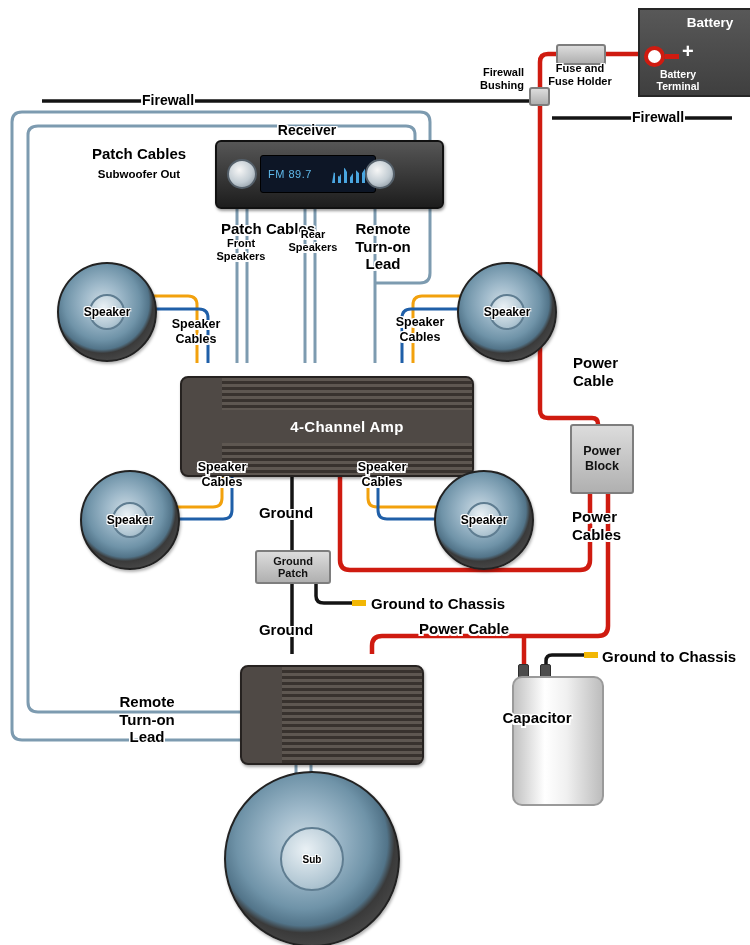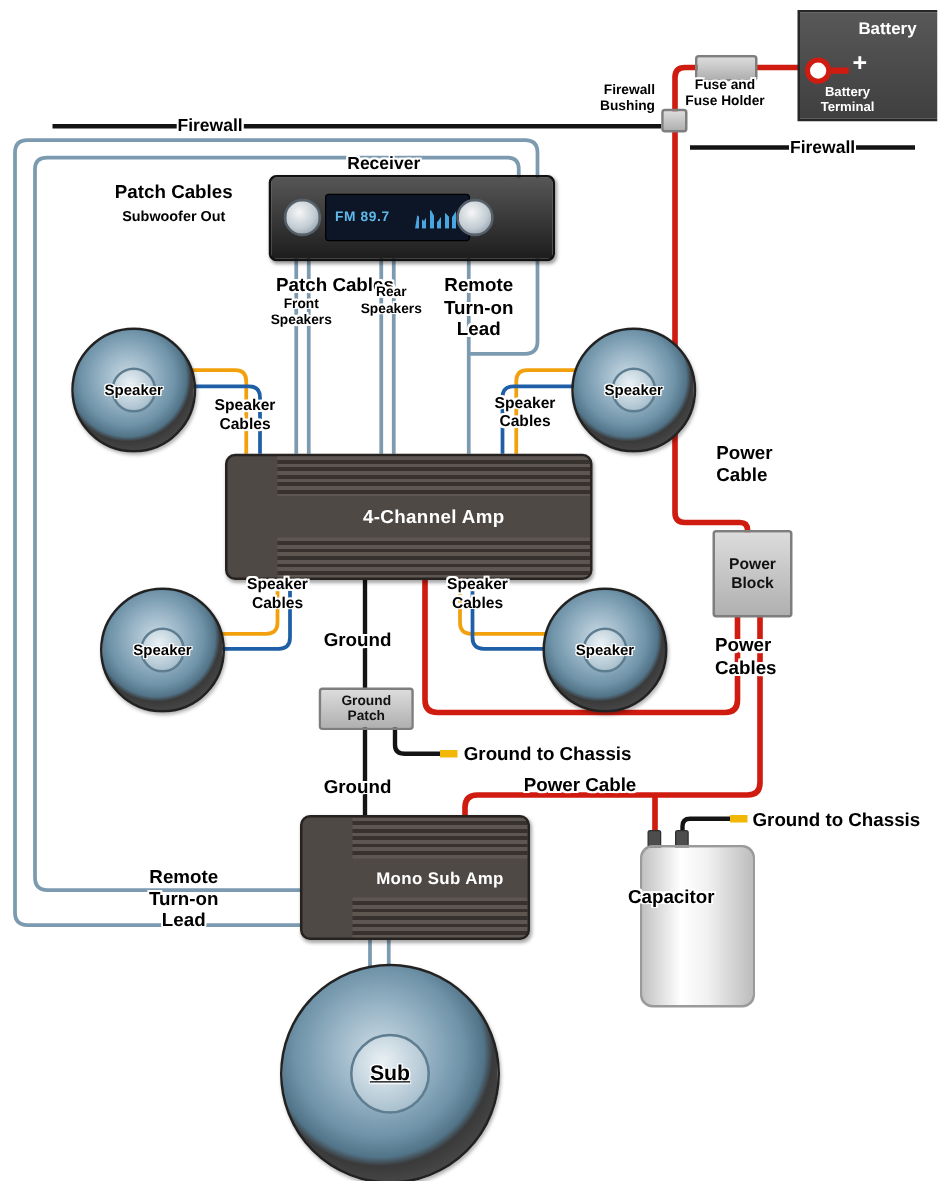--- a/index.html
+++ b/index.html
@@ -11,41 +11,41 @@
                    -1.5px 0 0 #fff,1.5px 0 0 #fff,0 -1.5px 0 #fff,0 1.5px 0 #fff;}
   .ctr{text-align:center;}
   .rgt{text-align:right;}
   .f14{font-size:14px;} .f135{font-size:15px;} .f125{font-size:12.5px;} .f115{font-size:11.5px;} .f11{font-size:11px;}
   .dev{position:absolute;z-index:3;padding-left:40px;}
   .gblock{position:absolute;z-index:4;background:linear-gradient(#dcdcdc,#b0b0b0);border:2px solid #7e7e7e;
           border-radius:3px;display:flex;align-items:center;justify-content:center;text-align:center;
           font-weight:bold;color:#111;}
   
   .amp{display:flex;flex-direction:column;background:#4f4945;border:2px solid #262220;border-radius:8px;
-       box-shadow:1px 2px 3px rgba(0,0,0,.35);overflow:hidden;}
+       box-shadow:1px 2px 3px rgba(0,0,0,.35);overflow:hidden;margin-top:13px;}
   .ridges{flex:1;background:repeating-linear-gradient(180deg,#5e5751 0 3px,#38322e 3px 6px);}
   .amp-label{flex:0 0 auto;display:flex;align-items:center;justify-content:center;color:#fff;font-weight:bold;
              padding:8px 0;background:#4f4945;letter-spacing:.3px;}
   
   .speaker{position:absolute;z-index:3;border-radius:50%;border:2px solid #222;
            background:radial-gradient(circle at 45% 40%, #ccdbe4 0%, #9db8c9 24%, #6f93a8 48%, #527489 60%, #3a3a3a 65%, #4a4a4a 78%, #2c2c2c 100%);
            display:flex;align-items:center;justify-content:center;box-shadow:1px 2px 3px rgba(0,0,0,.3);}
   .dome{position:absolute;border-radius:50%;border:2px solid #5f7d91;
         background:radial-gradient(circle at 40% 35%, #eaf1f5, #aec4d1 70%, #8ba6b6);}
   .sp-label{position:relative;z-index:2;font-weight:bold;color:#000;
             text-shadow:-1px -1px 0 #fff,1px -1px 0 #fff,-1px 1px 0 #fff,1px 1px 0 #fff;}
   
   .receiver{background:linear-gradient(#565656,#1d1d1d);border:2px solid #111;border-radius:6px;
             box-shadow:1px 2px 3px rgba(0,0,0,.4);}
   .knob{position:absolute;width:26px;height:26px;border-radius:50%;border:2px solid #55606a;
         background:radial-gradient(circle at 40% 35%, #f6f6f6, #c2ccd3 55%, #7d8892);}
   .knob::after{content:"";position:absolute;left:7px;top:7px;width:8px;height:8px;border-radius:50%;background:#5d6godt;}
   .display{position:absolute;background:#0d1626;border:1px solid #000;border-radius:3px;
            display:flex;align-items:center;justify-content:space-between;padding:0 7px;}
-  .freq{color:#5fb9ea;font-size:11px;font-weight:bold;letter-spacing:.5px;}
+  .freq{color:#5fb9ea;font-size:11px;font-weight:normal;letter-spacing:.5px;}
   .bars{width:36px;height:18px;background:repeating-linear-gradient(90deg,#4aa6e0 0 3px,transparent 3px 6px);
         clip-path:polygon(0% 100%,5% 40%,20% 65%,35% 15%,50% 70%,65% 25%,80% 55%,95% 10%,100% 100%);}
   
   .battery{background:linear-gradient(#585858,#3f3f3f);border:2px solid #262626;color:#fff;}
   .bat-title{position:absolute;left:0;right:0;top:5px;text-align:center;font-weight:bold;font-size:13.5px;}
   .term-ring{position:absolute;left:4px;top:36px;width:13px;height:13px;border:4px solid #cf1b10;border-radius:50%;background:#fff;}
   .term-stem{position:absolute;left:25px;top:44px;width:14px;height:5px;background:#cf1b10;}
   .bat-plus{position:absolute;left:42px;top:30px;font-size:20px;font-weight:bold;color:#fff;}
   .bat-term-lbl{position:absolute;left:2px;top:58px;width:72px;text-align:center;font-weight:bold;font-size:10.5px;line-height:1.15;}
   
@@ -132,21 +132,20 @@
   </div>
 
   <div class="dev amp" style="left:180px;top:363px;width:250px;height:97px;">
     <div class="ridges"></div>
     <div class="amp-label" style="font-size:15px;">4-Channel Amp</div>
     <div class="ridges"></div>
   </div>
 
   <div class="dev amp" style="left:240px;top:652px;width:140px;height:96px;">
     <div class="ridges"></div>
-    <div class="amp-label" style="font-size:13.5px;">Mono Sub Amp</div>
     <div class="ridges"></div>
   </div>
 
   <div class="gblock" style="left:570px;top:424px;width:60px;height:66px;font-size:12.5px;line-height:1.2;">
     <div>
       <span>Power</span><br>
       <span>Block</span>
     </div>
   </div>
 
@@ -170,21 +169,21 @@
     <div class="dome" style="width:32px;height:32px;"></div>
     <div class="sp-label" style="font-size:12px;">Speaker</div>
   </div>
   <div class="speaker" style="left:434px;top:470px;width:96px;height:96px;">
     <div class="dome" style="width:32px;height:32px;"></div>
     <div class="sp-label" style="font-size:12px;">Speaker</div>
   </div>
 
   <div class="speaker" style="left:224px;top:771px;width:172px;height:172px;">
     <div class="dome" style="width:60px;height:60px;"></div>
-    <div class="sp-label" style="font-size:17px;text-decoration:underline;">Sub</div>
+    <div class="sp-label" style="font-size:10px;">Sub</div>
   </div>
 
   <div class="lbl f14" style="left:142px;top:92px;">Firewall</div>
   <div class="lbl f14" style="left:632px;top:109px;">Firewall</div>
 
   <div class="lbl f11 ctr" style="left:538px;top:62px;width:84px;">
     <span>Fuse and</span><br>
     <span>Fuse Holder</span>
   </div>
   <div class="lbl f11 rgt" style="left:456px;top:66px;width:68px;">

